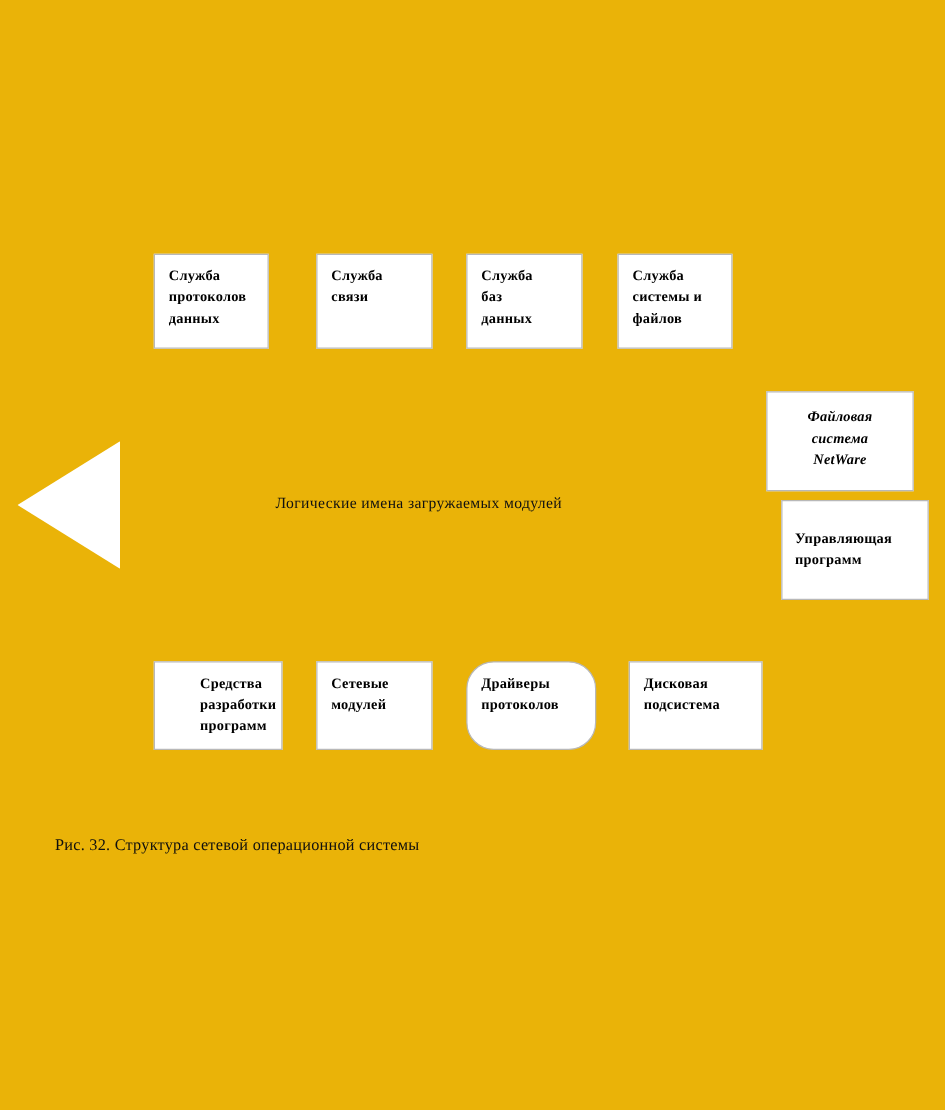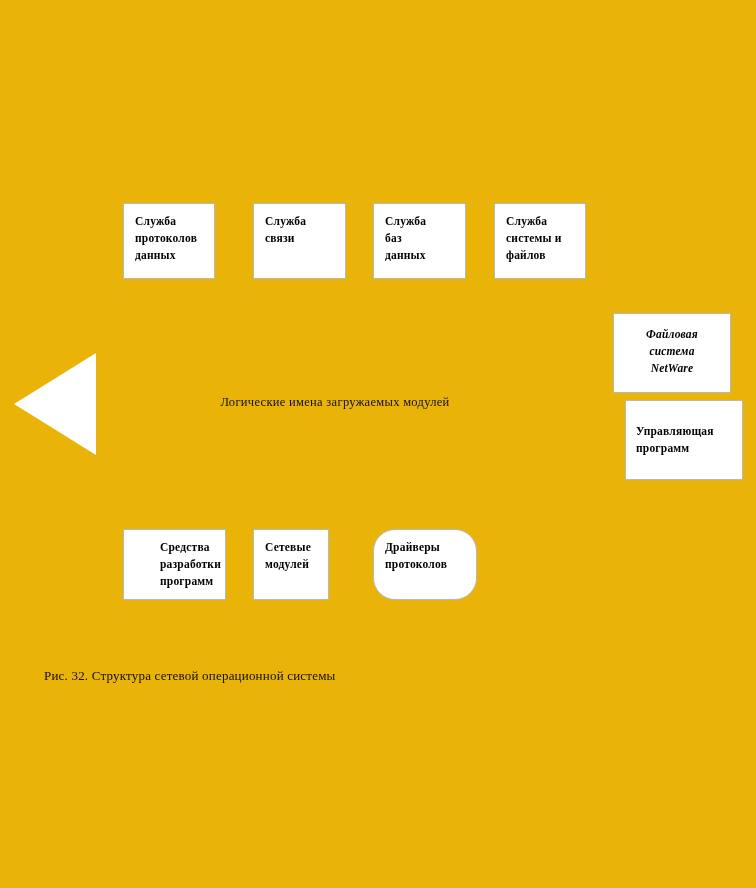--- a/index.html
+++ b/index.html
@@ -61,21 +61,21 @@
   #svc-communication   { left: 253px; top: 203px; width: 93px;  height: 76px; }
   #svc-database        { left: 373px; top: 203px; width: 93px;  height: 76px; }
   #svc-file-print      { left: 494px; top: 203px; width: 92px;  height: 76px; }
 
   
   #fs-netware    { left: 613px; top: 313px; width: 118px; height: 80px; font-style: italic; }
   #control-prog  { left: 625px; top: 400px; width: 118px; height: 80px; }
 
   
   #dev-tools        { left: 123px; top: 529px; width: 103px; height: 71px; padding-left: 25px; }
-  #net-utilities    { left: 253px; top: 529px; width: 76px;  height: 71px; }
+  #net-utilities    { left: 253px; top: 529px; width: 93px;  height: 71px; }
   #proto-drivers    { left: 373px; top: 529px; width: 104px; height: 71px; border-radius: 22px; }
   #disk-subsystem   { left: 503px; top: 529px; width: 107px; height: 71px; }
 
   
   #left-arrow {
     position: absolute;
     left: 14px;
     top: 353px;
     width: 82px;
     height: 102px;
@@ -176,20 +176,26 @@
     </div>
   </div>
 
   <div class="node" id="proto-drivers">
     <div class="lines">
       <span class="line">Драйверы</span>
       <span class="line">протоколов</span>
     </div>
   </div>
 
+  <div class="node" id="disk-subsystem">
+    <div class="lines">
+      <span class="line">Дисковая</span>
+      <span class="line">подсистема</span>
+    </div>
+  </div>
 
   <div id="left-arrow">
     <svg width="82" height="102" viewBox="0 0 82 102" xmlns="http://www.w3.org/2000/svg">
       <polygon points="0,51 82,0 82,102" fill="#ffffff"></polygon>
     </svg>
   </div>
 
   <div id="core-band-label">Логические имена загружаемых модулей</div>
 
   <div id="figure-caption">Рис. 32. Структура сетевой операционной системы</div>

